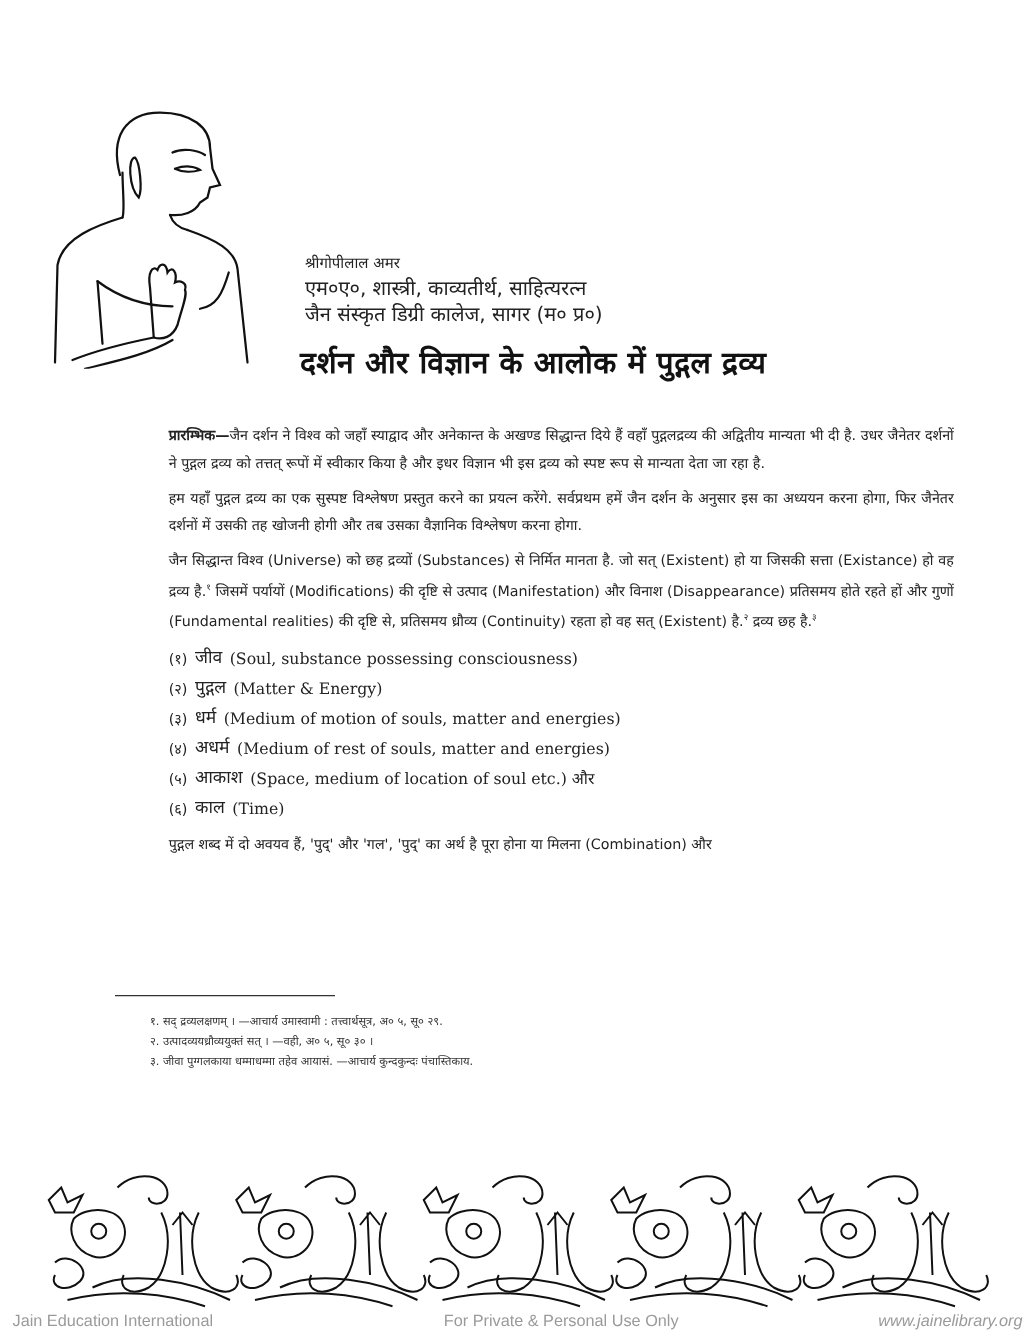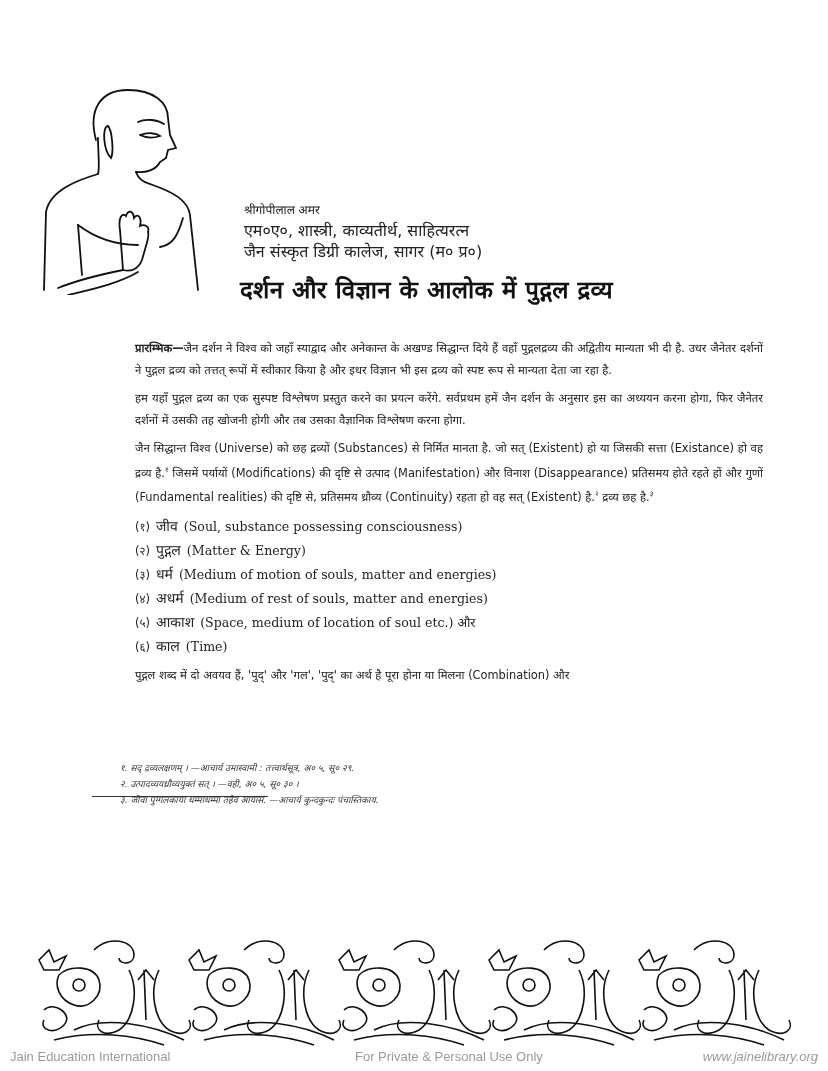--- a/index.html
+++ b/index.html
@@ -14,21 +14,21 @@
   .body { position:absolute; left:100px; top:338px; width:628px; font-family:"DejaVu Sans", sans-serif;
           font-size:11.4px; line-height:21.5px; color:#222; text-align:justify;margin-left:35px; }
   .body p { margin:0 0 7px 0; }
   .lead { font-weight:bold; }
   .list { margin:2px 0 6px 0; padding:0; list-style:none; font-family:"DejaVu Serif", serif; font-size:12.6px; line-height:24px; }
   .list li { display:flex; gap:6px; }
   .list .num { font-family:"DejaVu Sans", sans-serif; font-size:11.5px; }
   .list .hi { font-family:Liberation Mono, monospace; font-size:14px; }
   sup { font-size:7px; }
   .fn-rule { position:absolute; left:92px; top:796px; width:176px; height:1px; background:#333; }
-  .footnotes { position:absolute; left:120px; top:760px; font-family:"DejaVu Sans", sans-serif; font-size:9px; line-height:16px; color:#333;font-style:italic; }
+  .footnotes { position:absolute; left:120px; top:810px; font-family:"DejaVu Sans", sans-serif; font-size:9px; line-height:16px; color:#333; }
   .border { position:absolute; left:34px; top:930px; width:760px; height:118px; }
   .footer { position:absolute; top:1049px; font-family:"Liberation Sans", sans-serif; font-size:13px; color:#9a9a9a; }
   .footer.left { left:10px; } .footer.mid { left:355px; } .footer.right { right:10px;font-style:italic; }
 </style>
 </head>
 <body>
 
 <svg class="illustration" viewBox="0 0 170 255" fill="none" stroke="#111" stroke-width="1.8" stroke-linecap="round">
 
   <path d="M58 100 C50 70 62 50 90 50 C115 50 130 62 130 78 L132 95 L138 108 L130 110 L128 118 L122 122 C118 130 108 133 98 132"></path>

